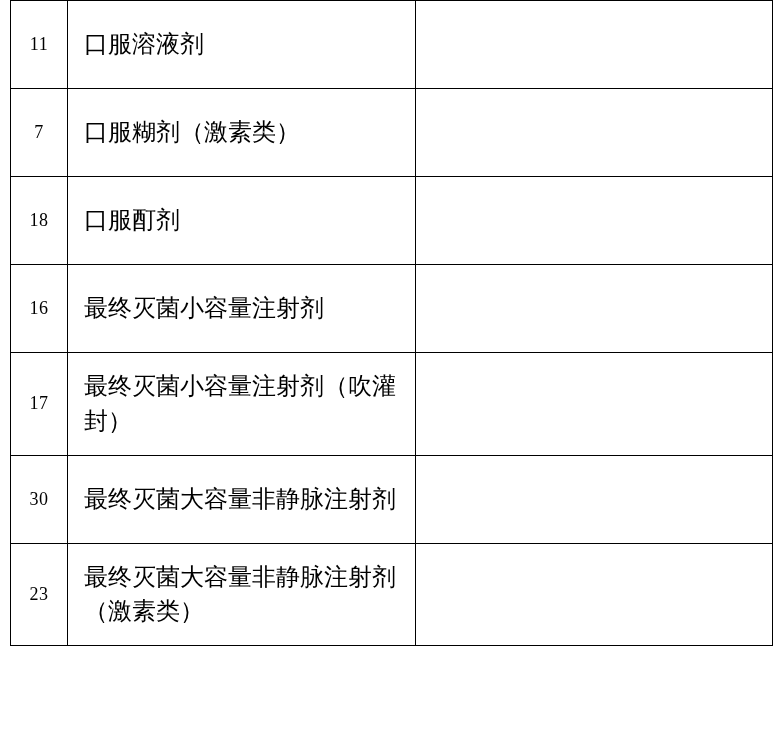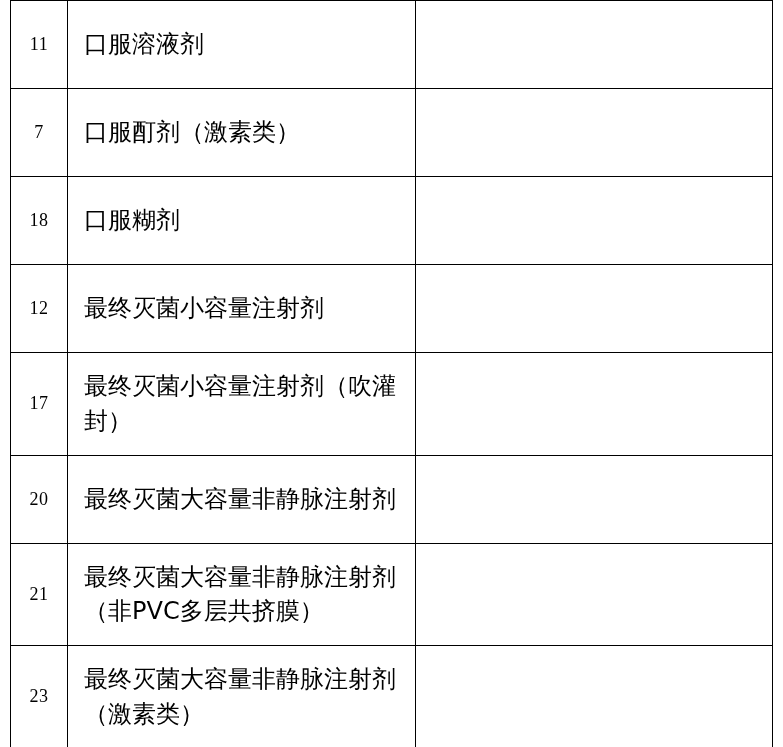--- a/index.html
+++ b/index.html
@@ -68,46 +68,41 @@
       <col class="col-blank">
     </colgroup>
     <tbody>
       <tr class="row-1line">
         <td class="cell-index">11</td>
         <td class="cell-name">口服溶液剂</td>
         <td class="cell-blank"></td>
       </tr>
       <tr class="row-1line">
         <td class="cell-index">7</td>
-        <td class="cell-name">口服酊剂（激素类）</td>
+        <td class="cell-name">口服糊剂（激素类）</td>
         <td class="cell-blank"></td>
       </tr>
       <tr class="row-1line">
         <td class="cell-index">18</td>
-        <td class="cell-name">口服糊剂</td>
+        <td class="cell-name">口服酊剂</td>
         <td class="cell-blank"></td>
       </tr>
       <tr class="row-1line">
-        <td class="cell-index">12</td>
+        <td class="cell-index">16</td>
         <td class="cell-name">最终灭菌小容量注射剂</td>
         <td class="cell-blank"></td>
       </tr>
       <tr class="row-2line">
         <td class="cell-index">17</td>
         <td class="cell-name">最终灭菌小容量注射剂（吹灌封）</td>
         <td class="cell-blank"></td>
       </tr>
       <tr class="row-1line">
-        <td class="cell-index">20</td>
+        <td class="cell-index">30</td>
         <td class="cell-name">最终灭菌大容量非静脉注射剂</td>
-        <td class="cell-blank"></td>
-      </tr>
-      <tr class="row-2line">
-        <td class="cell-index">21</td>
-        <td class="cell-name">最终灭菌大容量非静脉注射剂（非PVC多层共挤膜）</td>
         <td class="cell-blank"></td>
       </tr>
       <tr class="row-2line">
         <td class="cell-index">23</td>
         <td class="cell-name">最终灭菌大容量非静脉注射剂（激素类）</td>
         <td class="cell-blank"></td>
       </tr>
     </tbody>
   </table>
 </div>

